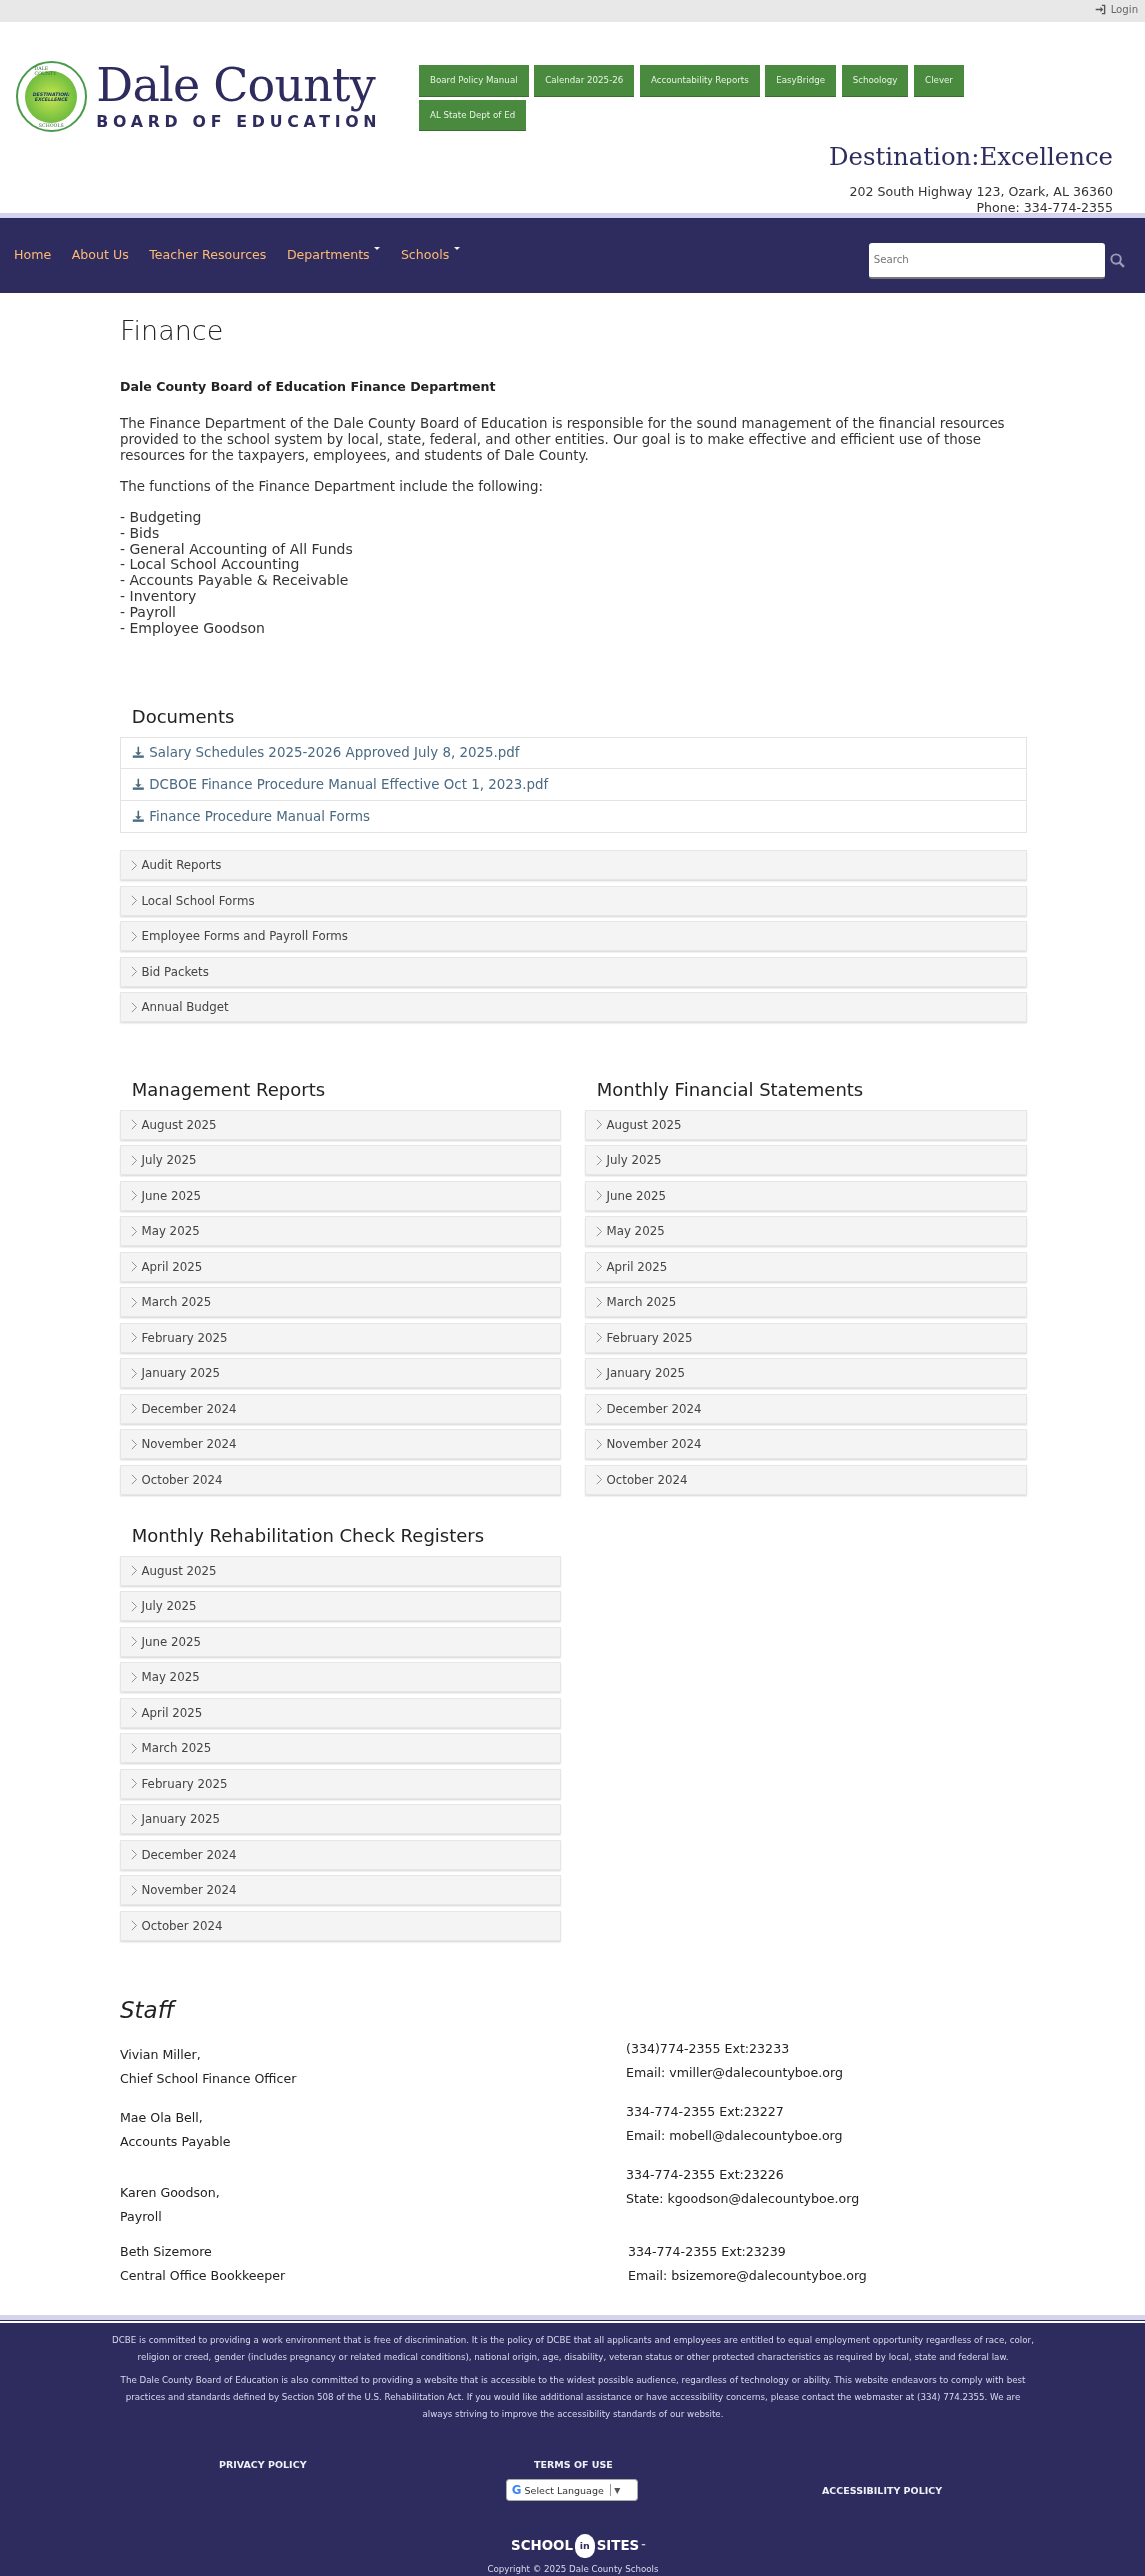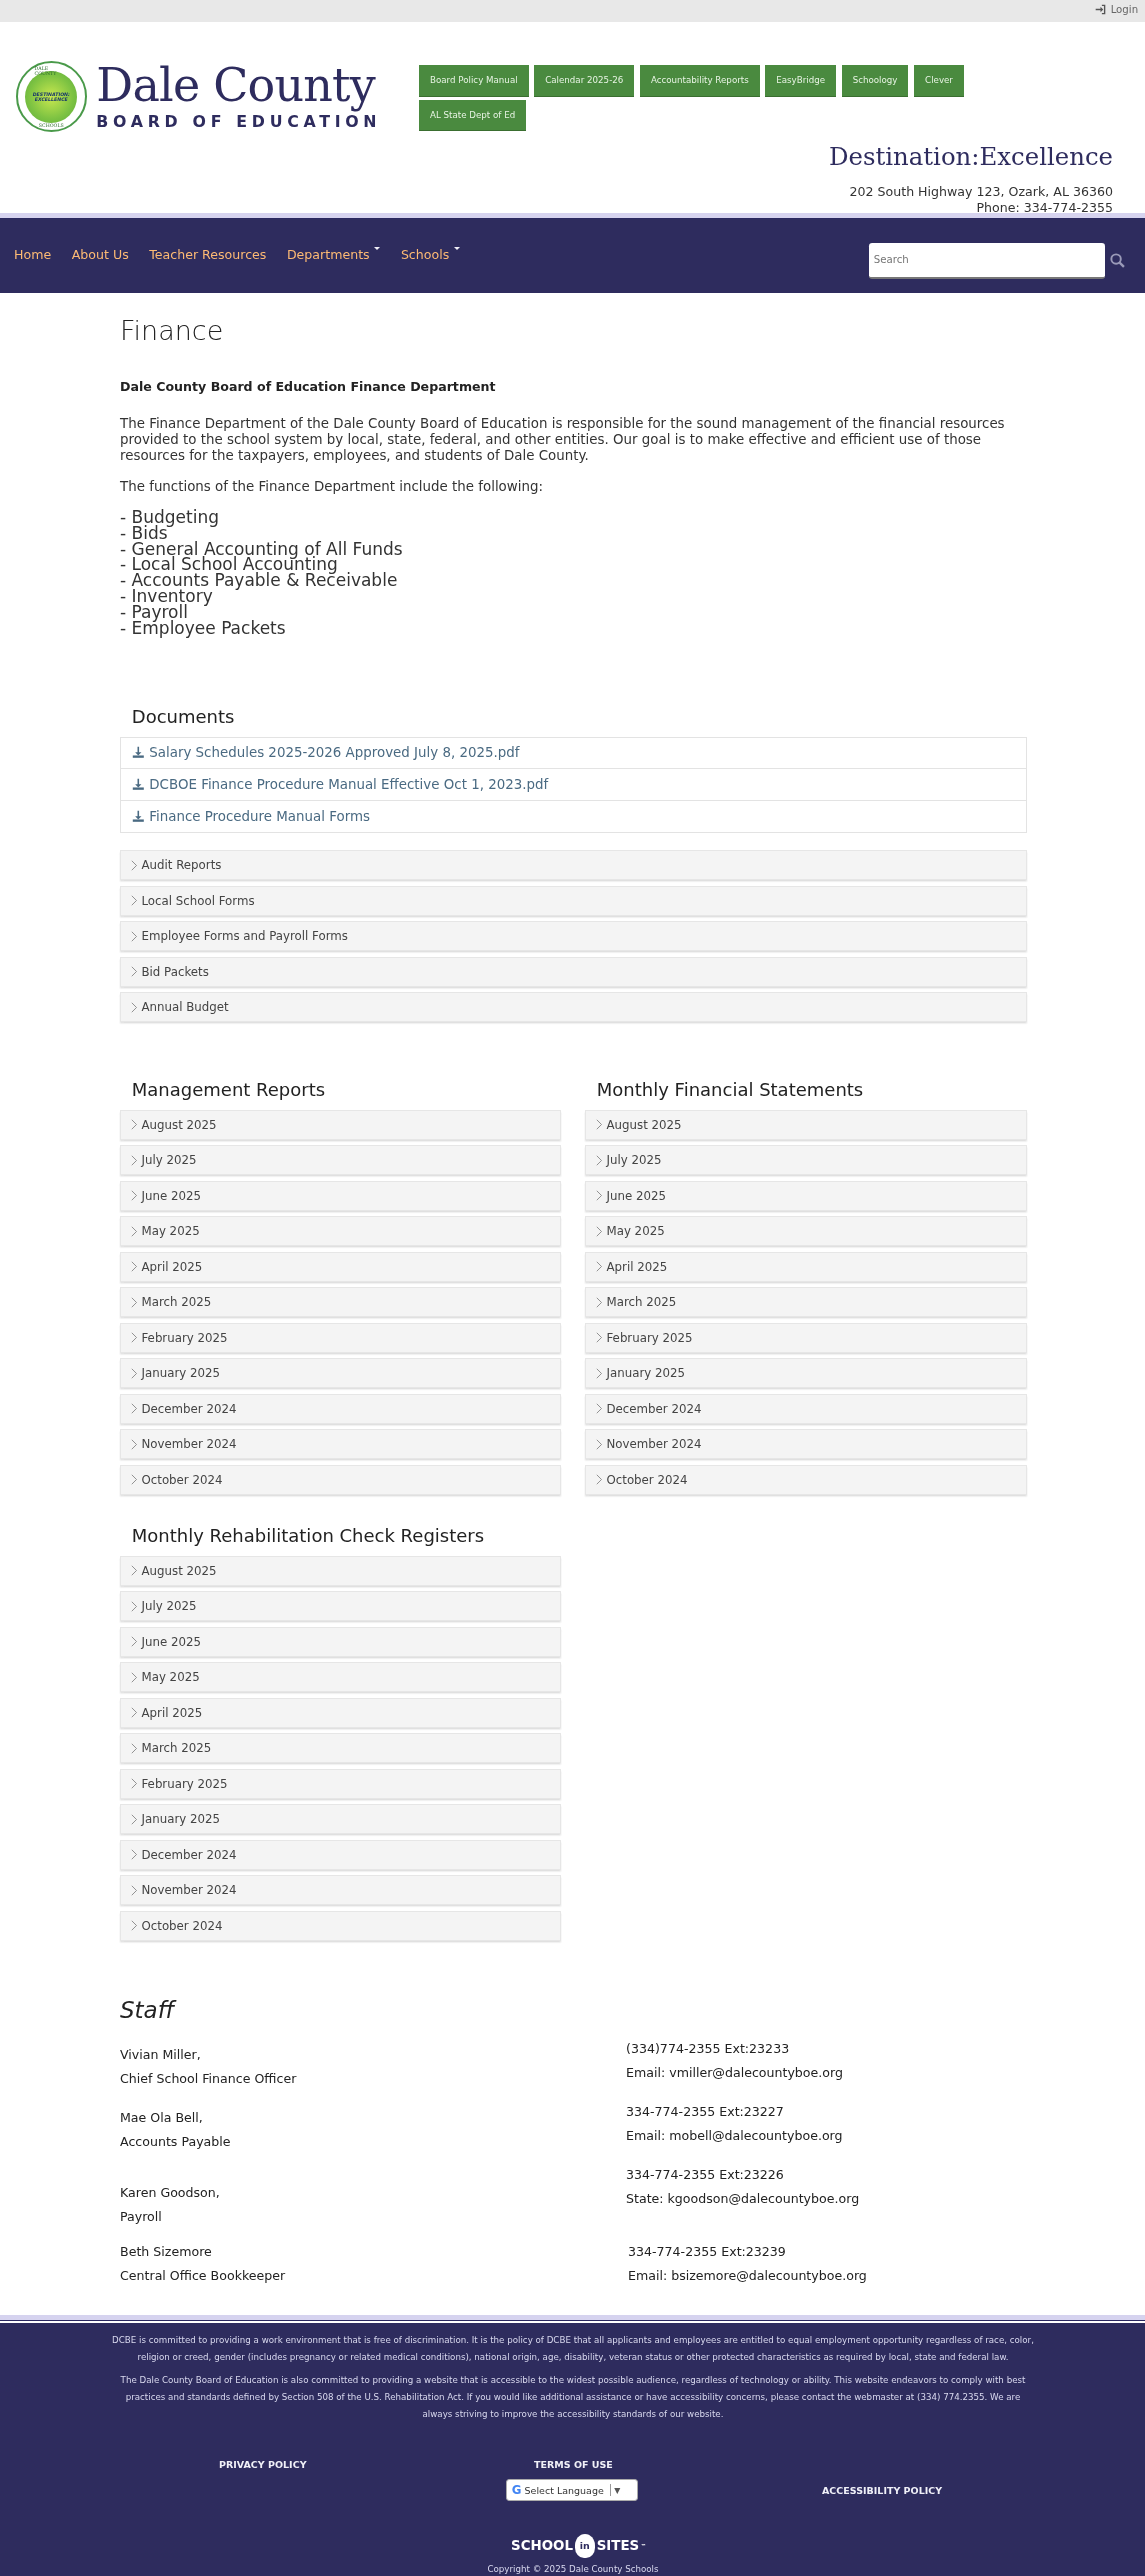--- a/index.html
+++ b/index.html
@@ -27,21 +27,21 @@
   .navlinks { position: absolute; left: 14px; top: 28px; display: flex; gap: 20.5px; }
   .navlinks a { color: #fdba74; font-size: 12.6px; text-decoration: none; cursor: pointer; display: flex; gap: 4.7px; }
   .caret { width: 0; height: 0; border-left: 3.2px solid transparent; border-right: 3.2px solid transparent; border-top: 3.2px solid #f0f0f8; display: inline-block; }
   .search { position: absolute; left: 869px; top: 23.6px; width: 236px; height: 36px; background: #fff; border-radius: 3.2px; border-bottom: 2.4px solid #777; font-size: 10.2px; padding: 0 4.7px; color: #777; font-family: "DejaVu Sans", sans-serif; border-top: none; border-left: none; border-right: none; }
   .search-btn { position: absolute; left: 1109px; top: 33px; width: 17.3px; height: 17.3px; cursor: pointer; }
   .main { position: absolute; left: 120px; top: 315px; width: 907px; }
   h1.page-title { font-family: "DejaVu Sans", sans-serif; font-weight: 300; font-size: 27px; color: #222; }
   .subhead { margin-top: 33px; font-weight: bold; font-size: 12.6px; }
   .intro { margin-top: 22px; font-size: 13.4px; line-height: 15.8px; color: #333; width: 906px; }
   .func-lead { margin-top: 15.8px; font-size: 13.4px; color: #333; }
-  .func-list { margin-top: 15.8px; font-size: 17px; line-height: 15.8px; color: #333; list-style: none; }
+  .func-list { margin-top: 15.8px; font-size: 14px; line-height: 15.8px; color: #333; list-style: none; }
   .section-h { font-size: 18px; color: #222; font-weight: normal; padding-left: 11.8px; margin-bottom: 9.5px; }
   .docs { position: absolute; left: 120px; top: 706px; width: 907px; }
   .doclist { border: 0.8px solid #e3e3e3; }
   .doc { height: 31.5px; border-bottom: 0.8px solid #e3e3e3; display: flex; align-items: center; padding-left: 11px; font-size: 13.4px; color: #4a6a82; cursor: pointer; gap: 4.7px; }
   .doc:last-child { border-bottom: none; }
   .doc svg { width: 12.6px; height: 12.6px; }
   .acc { height: 30px; background: #f4f4f4; border: 0.8px solid #e6e6e6; box-shadow: 0 1.6px 1.6px #e0e0e0; display: flex; align-items: center; padding-left: 9.5px; font-size: 11.8px; color: #444; cursor: pointer; margin-bottom: 5.5px; gap: 4.7px; }
   .acc svg { width: 6.3px; height: 11px; flex: none; }
   .acc-group { margin-top: 17.3px; }
   .col { position: absolute; }
@@ -144,21 +144,21 @@
   <p class="intro">The Finance Department of the Dale County Board of Education is responsible for the sound management of the financial resources provided to the school system by local, state, federal, and other entities.  Our goal is to make effective and efficient use of those resources for the taxpayers, employees, and students of Dale County.</p>
   <p class="func-lead">The functions of the Finance Department include the following:</p>
   <ul class="func-list">
     <li>- Budgeting</li>
     <li>- Bids</li>
     <li>- General Accounting of All Funds</li>
     <li>- Local School Accounting</li>
     <li>- Accounts Payable &amp; Receivable</li>
     <li>- Inventory</li>
     <li>- Payroll</li>
-    <li>- Employee Packets</li>
+    <li>- Employee Goodson</li>
   </ul>
 </div>
 
 <div class="docs">
   <h2 class="section-h">Documents</h2>
   <div class="doclist">
     <div class="doc">
       <svg viewBox="0 0 16 16">
           <path d="M7 1h2v7h3l-4 4-4-4h3z" fill="#4a6a82"></path>
           <rect x="1" y="12" width="14" height="3" fill="#4a6a82"></rect>

